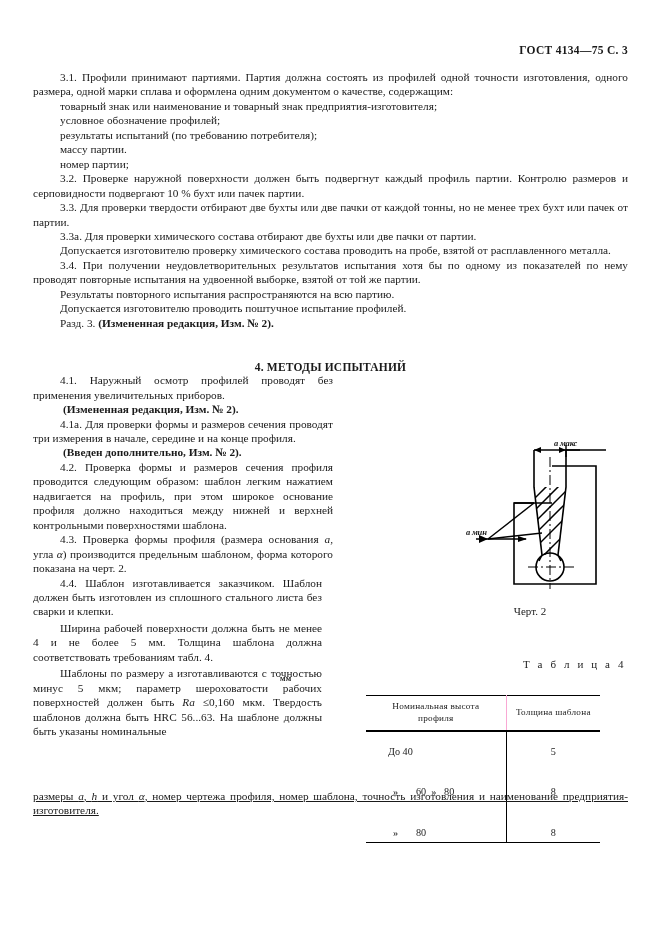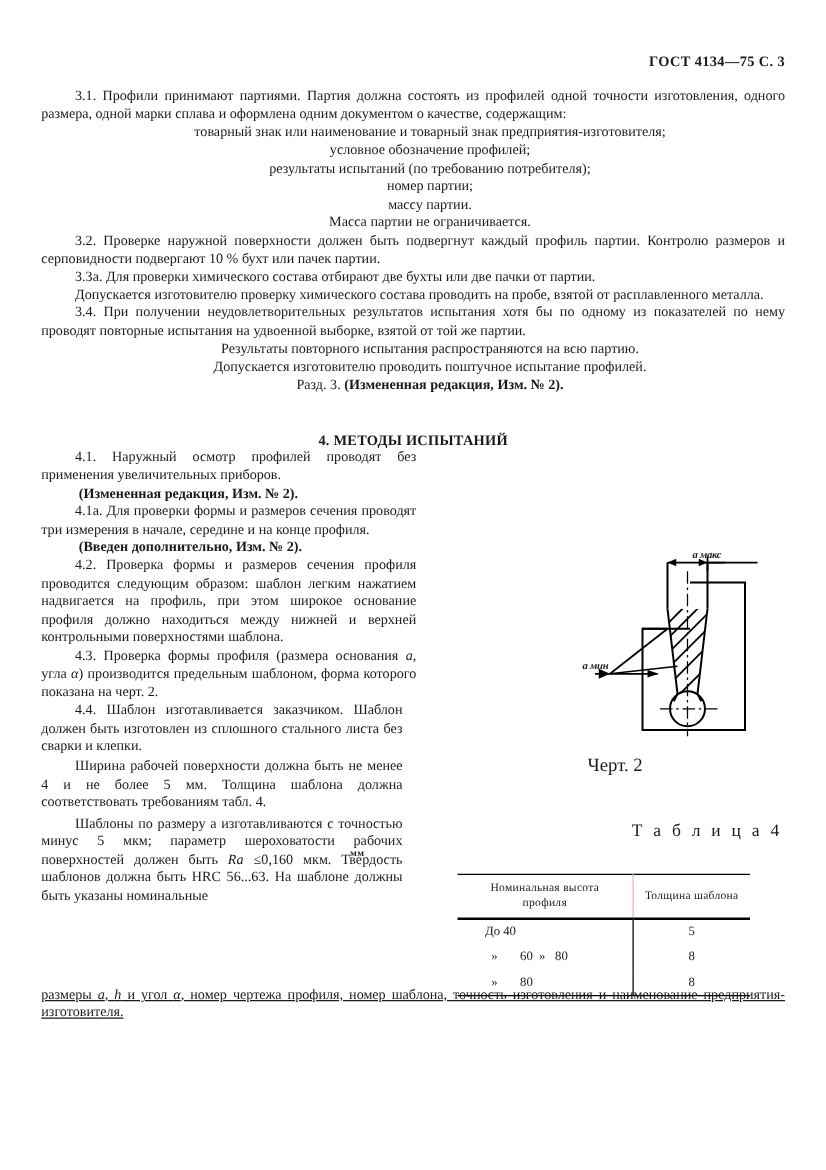--- a/index.html
+++ b/index.html
@@ -56,21 +56,21 @@
     margin: 0;
     font-size: 11.3px;
     line-height: 14.45px;
     text-align: justify;
     text-justify: inter-word;
     hyphens: manual;
   }
   p.ind { text-indent: 27px; }
   p.ind2 { text-indent: 30px; }
   p.flat { text-indent: 0; text-decoration: underline; }
-  p.list { text-indent: 27px; text-align: center; font-family: Liberation Serif, serif; }
+  p.list { text-indent: 27px; text-align: left; font-family: Liberation Serif, serif; }
   .b { font-weight: bold; }
   .it { font-style: italic; }
   
   .wrapcol {
     width: 300px;
   }
   .wrapcol.w2 { width: 289px; }
   .spacer-sm { height: 2px; }
   
   .figure {
@@ -79,32 +79,33 @@
     top: 443px;
     width: 160px;
     height: 195px;
   }
   .figure svg { display: block; }
   .fig-caption {
     position: absolute;
     left: 470px;
     top: 605px;
     width: 120px;
-    font-size: 15px;
+    text-align: center;
+    font-size: 11px;
   }
   
   .table-wrap {
     position: absolute;
     left: 366px;
     top: 658px;
     width: 262px;
   }
   .table-caption {
     text-align: right;
-    font-size: 14px;
+    font-size: 11px;
     letter-spacing: 2.6px;
     margin-bottom: 4px;
     padding-right: 2px;
   }
   .table-units {
     font-size: 8px;
     font-weight: bold;
     margin-left: -86px;
     margin-bottom: 12px;
     letter-spacing: 0.3px;
@@ -124,21 +125,21 @@
     border-bottom: 2.3px solid #000;
     text-align: center;
     padding: 5px 2px 6px 2px;
     line-height: 11.5px;
     letter-spacing: 0.25px;
     font-size: 9.2px;
   }
   table.gost thead th.c1 { width: 140px; border-right: 1px solid #f9a8d4; }
   table.gost thead th.c2 { width: 94px; }
   table.gost tbody td {
-    padding: 4px 2px;
+    padding: 14px 2px;
     font-size: 10.2px;
     line-height: 12.4px;
     margin-top: 27px;
   }
   table.gost tbody td.c1 {
     border-right: 1px solid #000;
     text-align: left;
     padding-left: 22px;
     white-space: pre;
   }
@@ -164,24 +165,24 @@
 
   <div class="doc-header">ГОСТ 4134—75 С. 3</div>
 
   <div class="content">
 
 
     <p class="ind">3.1.  Профили принимают партиями. Партия должна состоять из профилей одной точности изготовления, одного размера, одной марки сплава и оформлена одним документом о качестве, содержащим:</p>
     <p class="list">товарный знак или наименование и товарный знак предприятия-изготовителя;</p>
     <p class="list">условное обозначение профилей;</p>
     <p class="list">результаты испытаний (по требованию потребителя);</p>
+    <p class="list">массу партии.</p>
     <p class="list">номер партии;</p>
-    <p class="list">массу партии.</p>
-    <p class="list">Масса партии не ограничивается.</p>
     <p class="ind">3.2.  Проверке наружной поверхности должен быть подвергнут каждый профиль партии. Контролю размеров и серповидности подвергают 10 % бухт или пачек партии.</p>
+    <p class="ind">3.3.  Для проверки твердости отбирают две бухты или две пачки от каждой тонны, но не менее трех бухт или пачек от партии.</p>
     <p class="ind">3.3а.  Для проверки химического состава отбирают две бухты или две пачки от партии.</p>
     <p class="ind">Допускается изготовителю проверку химического состава проводить на пробе, взятой от расплавленного металла.</p>
     <p class="ind">3.4.  При получении неудовлетворительных результатов испытания хотя бы по одному из показателей по нему проводят повторные испытания на удвоенной выборке, взятой от той же партии.</p>
     <p class="list">Результаты повторного испытания распространяются на всю партию.</p>
     <p class="list">Допускается изготовителю проводить поштучное испытание профилей.</p>
     <p class="list"><span>Разд. 3. </span><span class="b">(Измененная редакция, Изм. № 2).</span></p>
 
     <h2 class="section-title second">4.  МЕТОДЫ ИСПЫТАНИЙ</h2>
 
     <div class="wrapcol">

